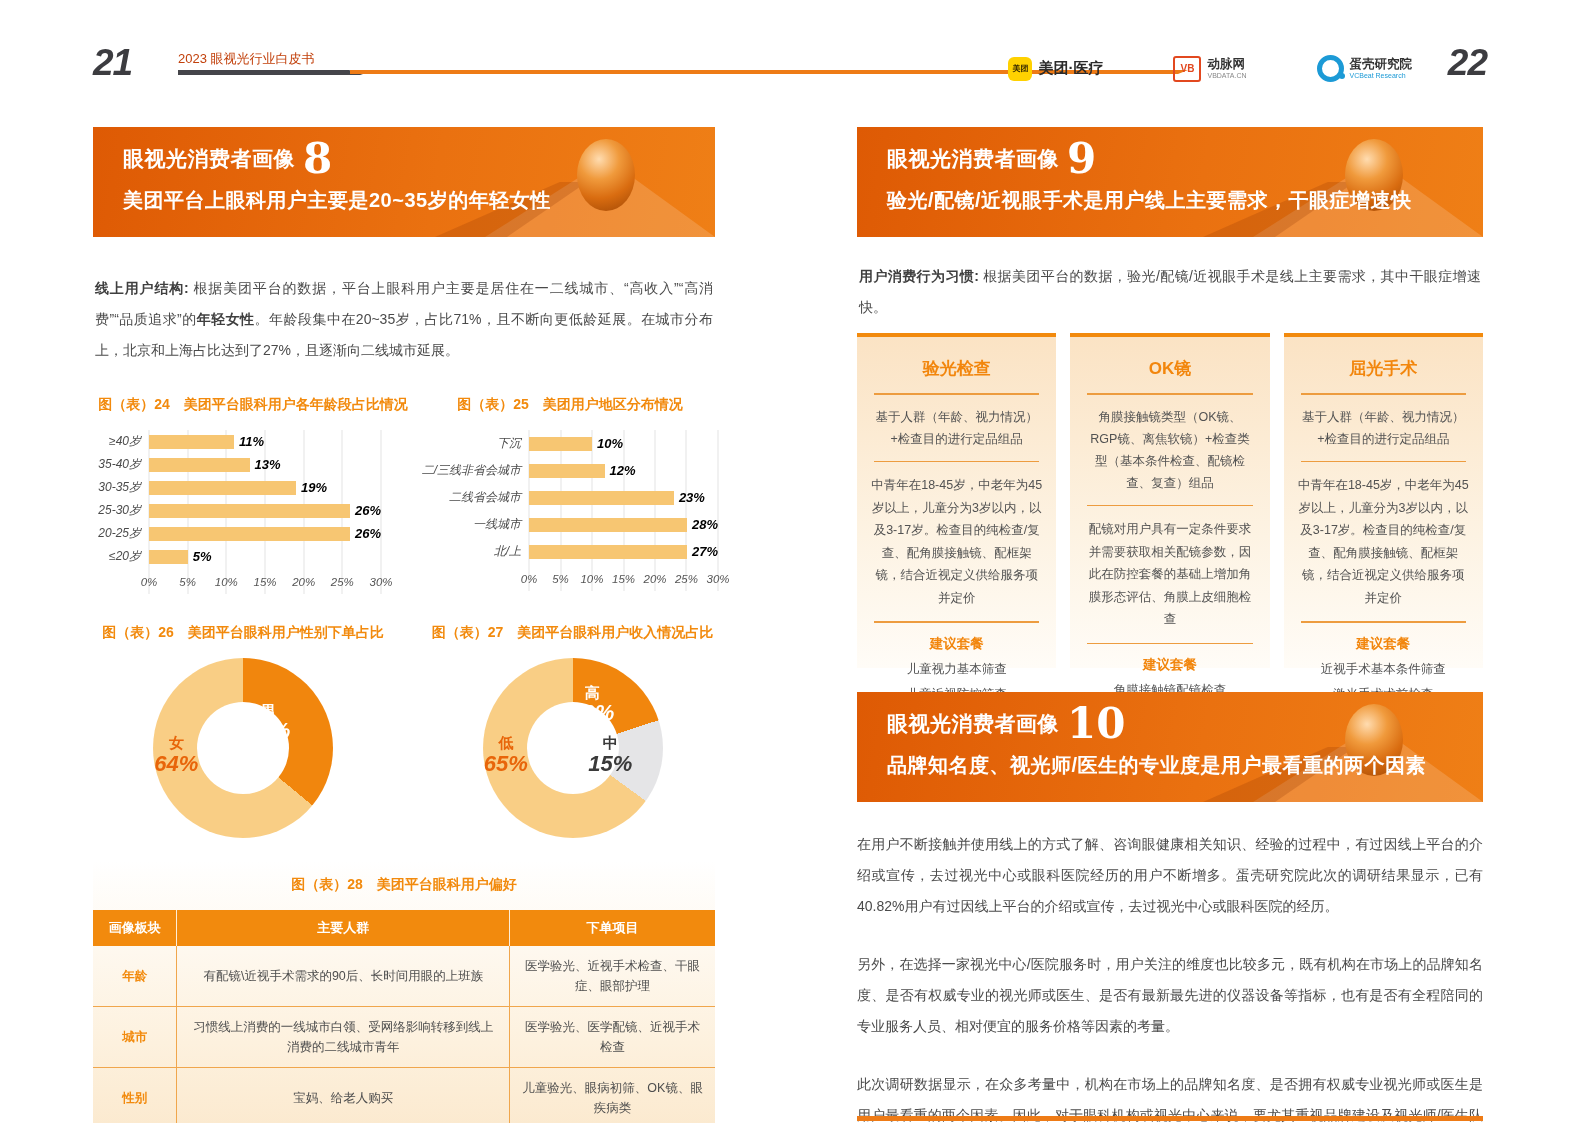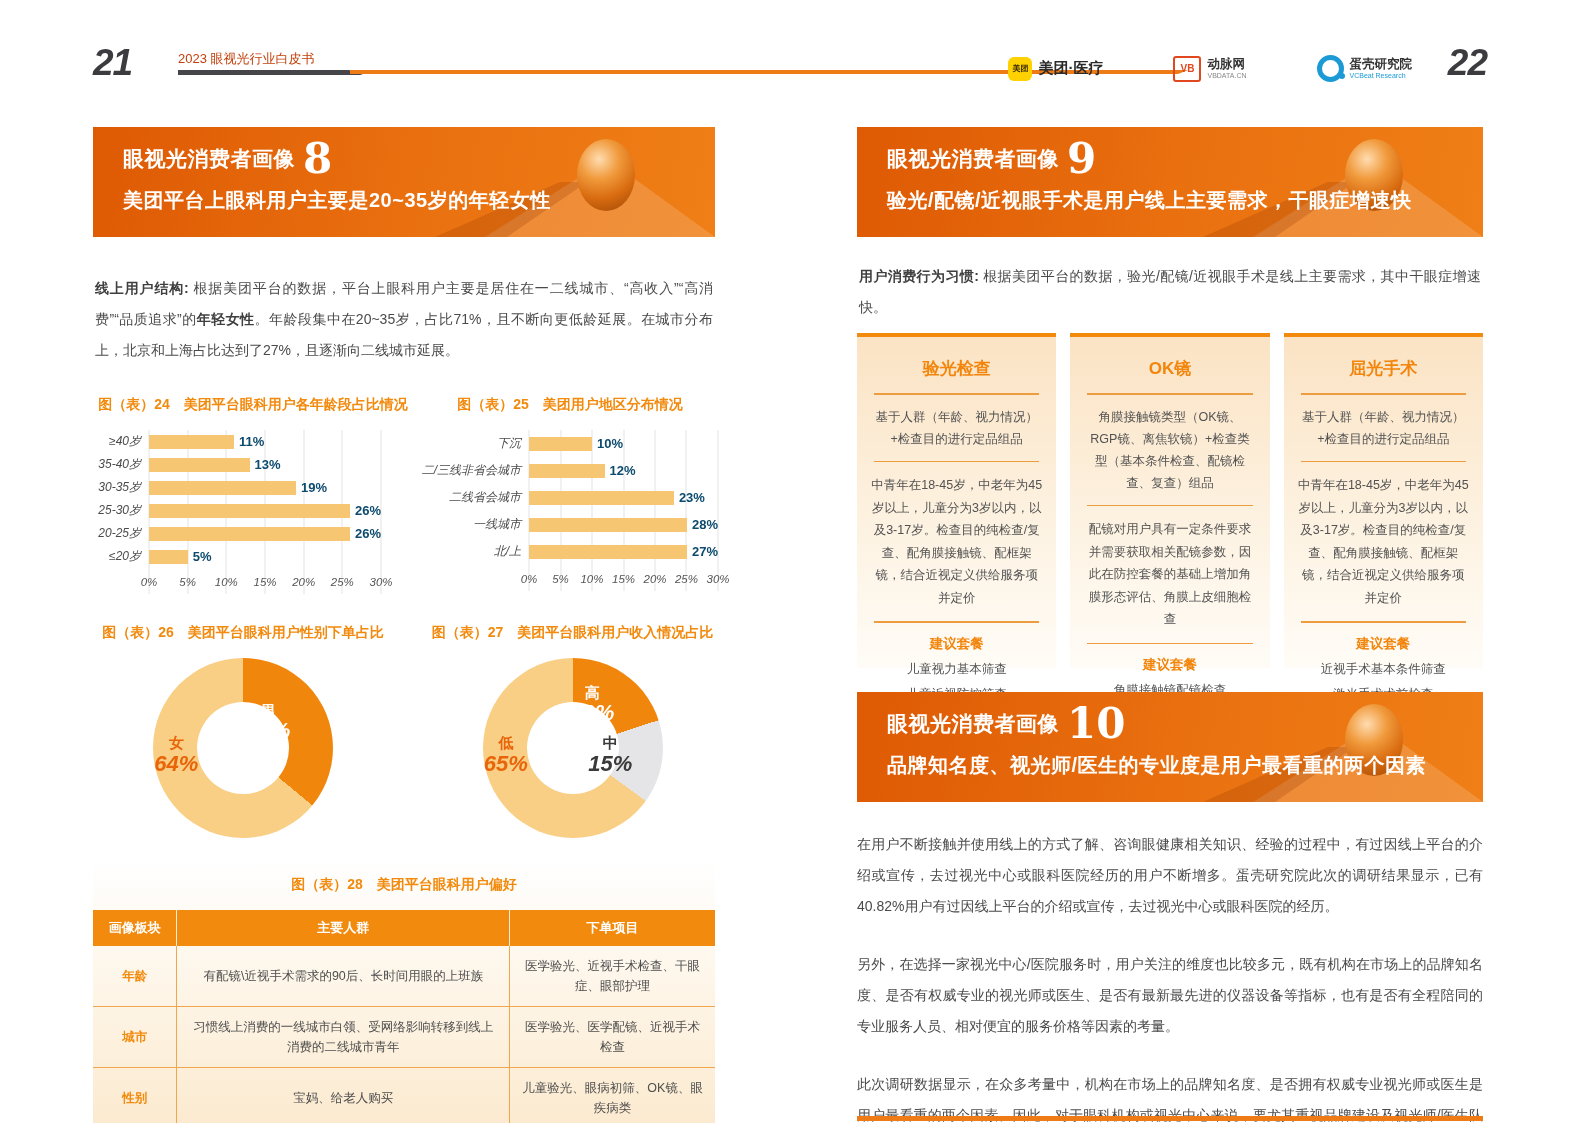--- a/index.html
+++ b/index.html
@@ -66,21 +66,21 @@
   #fig24 .chartbody{margin-left:56px;width:232px;}
   #fig25 .chartbody{margin-left:104px;width:189px;}
   .grid{position:absolute;left:0;top:0;bottom:0;right:0;}
   .gline{position:absolute;top:0;bottom:0;width:1px;background:#E3E3E3;transform:translateX(-.5px);}
   .rows{position:relative;}
   .brow{display:flex;align-items:center;height:23px;}
   #fig25 .brow{height:27px;}
   .blab{position:absolute;right:100%;margin-right:8px;white-space:nowrap;font-size:12px;color:#4a4a4a;font-style:italic;}
   .btrack{position:relative;flex:1;height:14px;display:flex;align-items:center;}
   .bbar{height:14px;background:#F7C672;}
-  .bval{margin-left:5px;font-size:13px;font-weight:bold;color:#0c4a6e;white-space:nowrap;}
+  .bval{margin-left:5px;font-size:13px;font-weight:bold;font-style:italic;color:#000000;white-space:nowrap;}
   .ticks{position:relative;height:20px;margin-top:6px;}
   .tick{position:absolute;top:2px;transform:translateX(-50%);font-size:11.5px;font-style:italic;color:#555;white-space:nowrap;}
 
   
   .donutblock{width:300px;}
   .ringwrap{position:relative;width:180px;height:180px;margin:14px auto 0;}
   .ring{width:100%;height:100%;border-radius:50%;}
   .ring::after{content:"";position:absolute;left:50%;top:50%;width:92px;height:92px;border-radius:50%;
                background:#fff;transform:translate(-50%,-50%);}
   .dlabel{position:absolute;transform:translate(-50%,-50%);text-align:center;z-index:2;line-height:1.1;}

